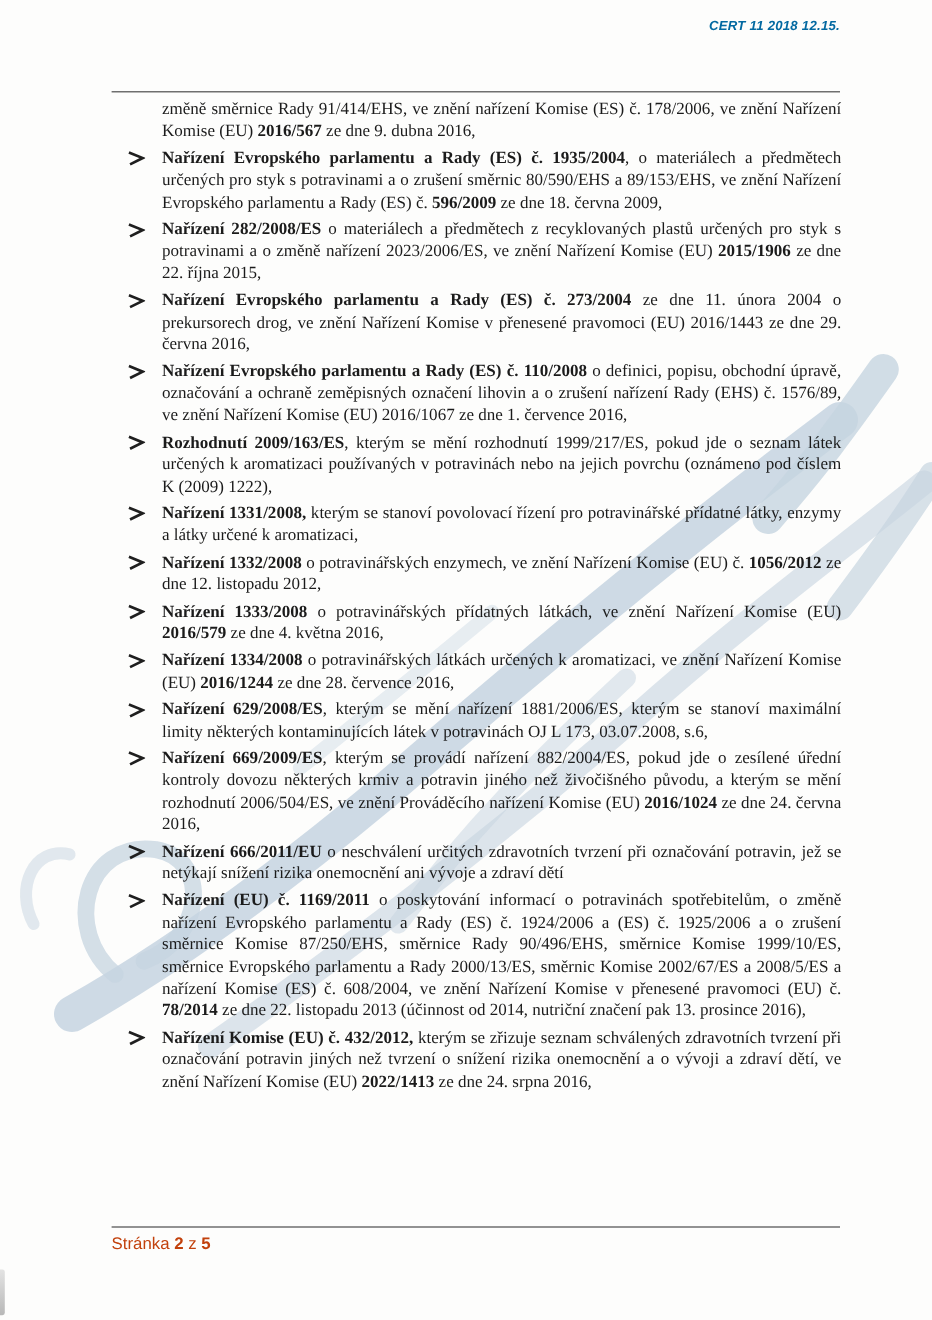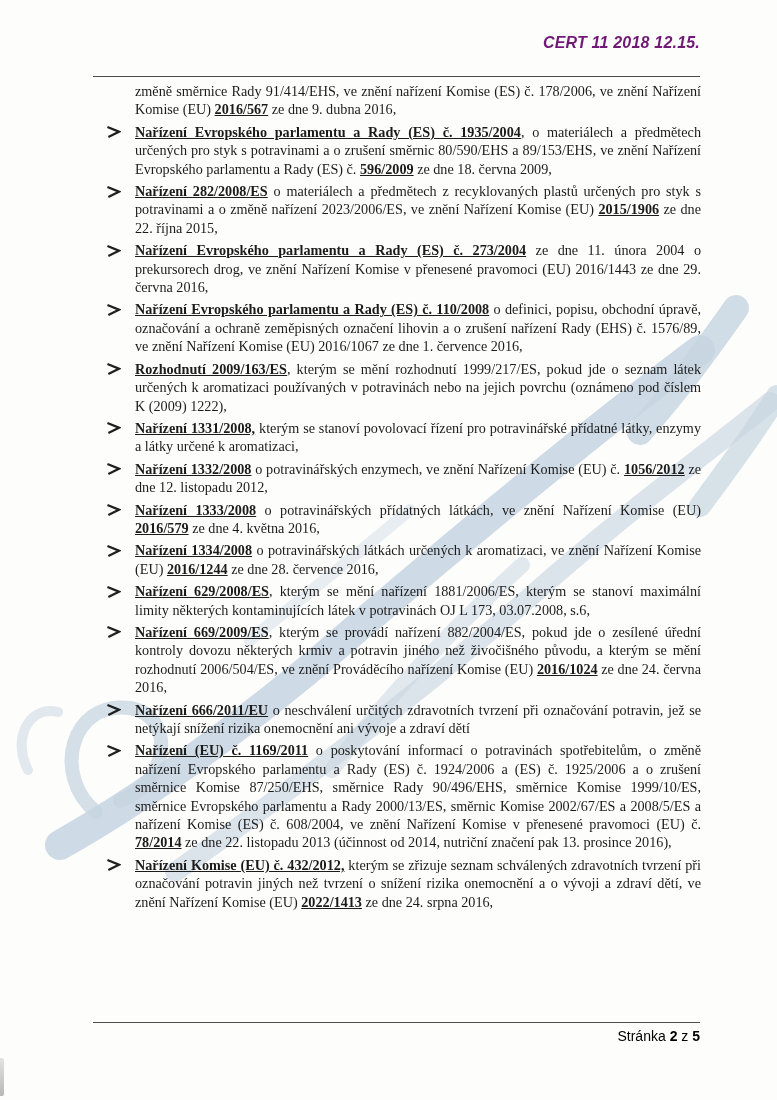--- a/index.html
+++ b/index.html
@@ -3,42 +3,42 @@
 <meta charset="utf-8">
 <style>
   html,body { margin:0; padding:0; background:#e8e8e8; }
   .page {
     position:relative; width:777px; height:1100px; margin:0 auto;
     background:#fdfdfc; overflow:hidden;
     font-family:"Liberation Serif", serif; color:#1b1b1b;
   }
   .watermark { position:absolute; left:0; top:0; z-index:0; pointer-events:none; }
   .header-code {
-    position:absolute; top:34px; right:77px; z-index:2;
+    position:absolute; top:16px; right:77px; z-index:2;
     font-family:"Liberation Sans", sans-serif; font-style:italic; font-weight:600;
-    font-size:16px; color:#701a75; letter-spacing:.2px;
+    font-size:11px; color:#0369a1; letter-spacing:.2px;
   }
   .rule { position:absolute; left:93px; width:607px; border-top:1.6px solid #4d4d4d; z-index:2; }
   .top-rule { top:76px; }
   .footer-rule { top:1022px; }
   .content {
     position:absolute; top:82px; left:135px; width:566px; z-index:1;
   }
   .para {
     position:relative; text-align:justify;
     font-size:14.2px; line-height:18.4px; margin:0 0 4px 0;
   }
-  .para b { font-weight:bold;text-decoration:underline; }
+  .para b { font-weight:bold; }
   .marker {
     position:absolute; left:-29px; top:2.5px; width:15px; height:14px;
   }
   .footer {
     position:absolute; top:1028px; left:93px; width:607px; z-index:2;
-    text-align:right; font-family:"Liberation Sans", sans-serif;
-    font-size:14px; color:#000000;
+    text-align:left; font-family:"Liberation Sans", sans-serif;
+    font-size:14px; color:#c2410c;
   }
   .footer b { font-weight:bold; }
   .scan-smudge {
     position:absolute; left:0; top:1058px; width:4px; height:38px; z-index:2;
     background:linear-gradient(180deg,#d8d8d8,#9a9a9a); opacity:.7;
     border-radius:0 2px 2px 0;
   }
 </style>
 </head>
 <body>

